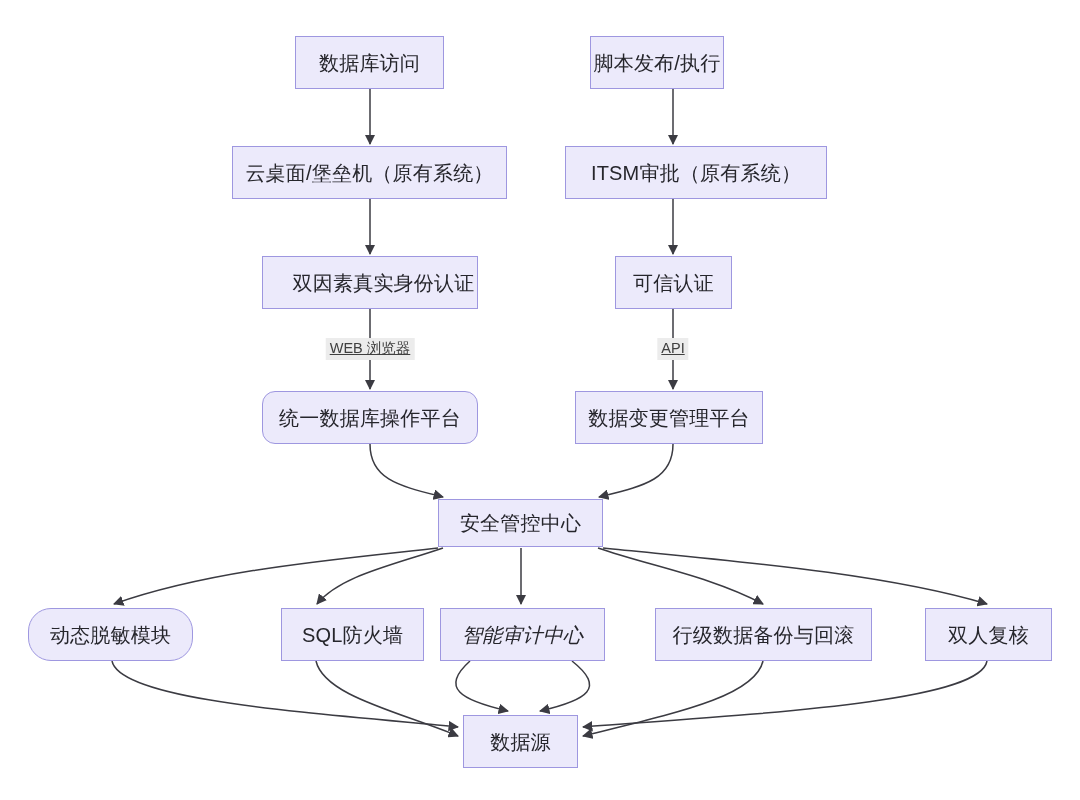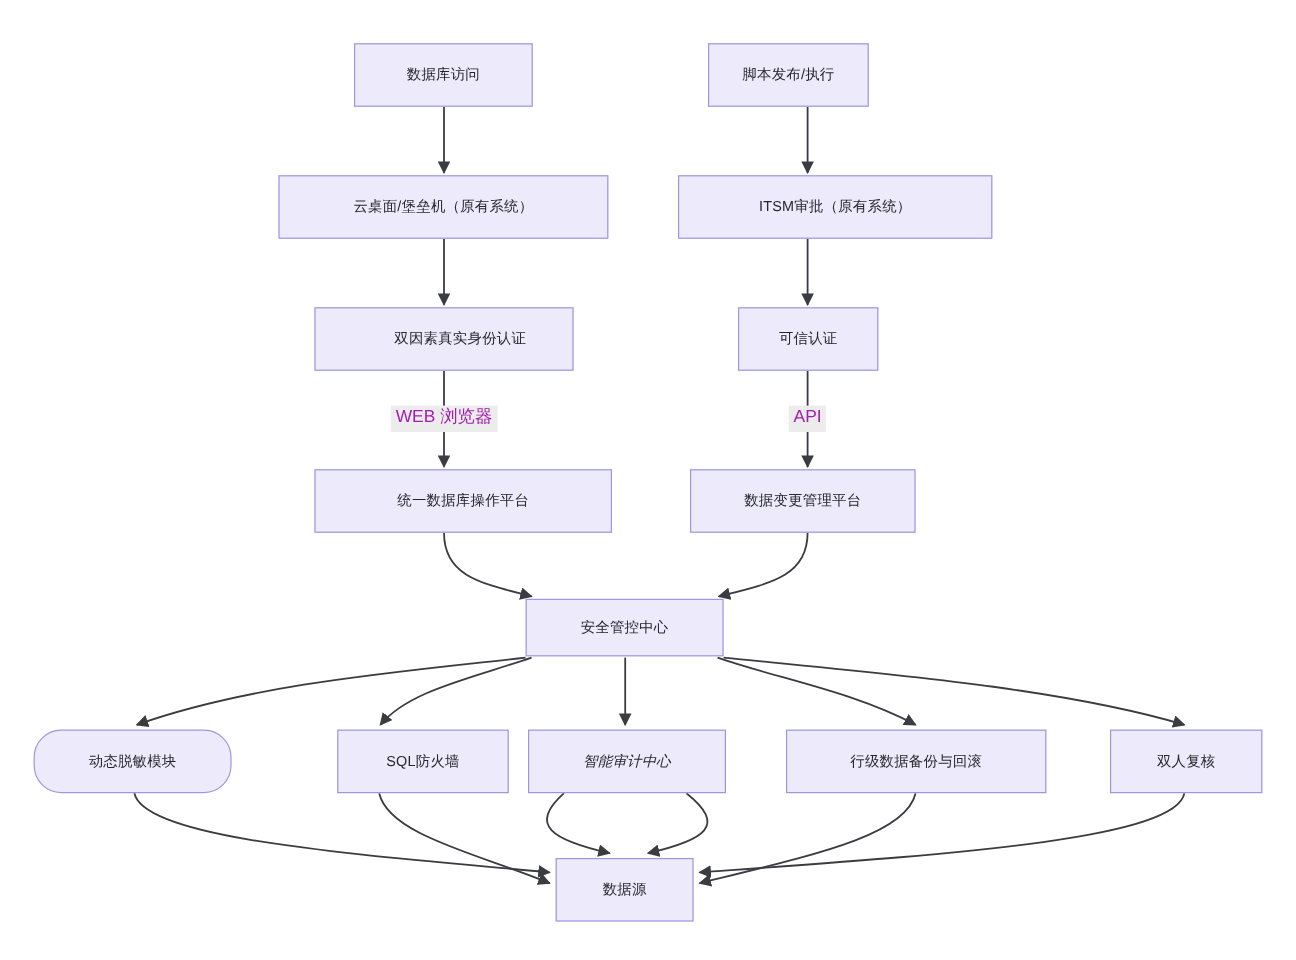--- a/index.html
+++ b/index.html
@@ -28,35 +28,36 @@
   }
   .node {
     position: absolute;
     box-sizing: border-box;
     background: #ECEAFB;
     border: 1px solid #9E97E0;
     display: flex;
     align-items: center;
     justify-content: center;
     color: #26262c;
-    font-size: 12px;
+    font-size: 20px;
     line-height: 1.2;
     text-align: center;
     white-space: nowrap;
     letter-spacing: 0.2px;
   }
   .edge-label {
     position: absolute;
     background: #ECECEC;
-    color: #a21caf;
+    color: #404040;
     font-size: 14.5px;
     line-height: 1;
     padding: 3px 4px 4px 4px;
     white-space: nowrap;
     transform: translateX(-50%);
+    text-decoration: underline;
   }
 </style>
 </head>
 <body>
 
 <div id="canvas">
 
   <svg id="edges" viewBox="0 0 1080 800" width="1080" height="800">
     <defs>
       <marker id="arrow" viewBox="0 0 10 10" refX="9" refY="5" markerWidth="7" markerHeight="7" orient="auto-start-reverse">
@@ -100,21 +101,21 @@
   <div class="node" style="left:565px;top:146px;width:262px;height:53px;">ITSM审批（原有系统）</div>
 
   <div class="node" style="left:262px;top:256px;width:216px;height:53px;padding-left:27px;">双因素真实身份认证</div>
 
   <div class="node" style="left:615px;top:256px;width:117px;height:53px;">可信认证</div>
 
   <div class="edge-label" style="left:370px;top:338px;">WEB 浏览器</div>
 
   <div class="edge-label" style="left:673px;top:338px;">API</div>
 
-  <div class="node" style="left:262px;top:391px;width:248px;height:53px;">统一数据库操作平台</div>
+  <div class="node" style="left:262px;top:391px;width:216px;height:53px;border-radius:13px;">统一数据库操作平台</div>
 
   <div class="node" style="left:575px;top:391px;width:188px;height:53px;">数据变更管理平台</div>
 
   <div class="node" style="left:438px;top:499px;width:165px;height:48px;">安全管控中心</div>
 
   <div class="node" style="left:28px;top:608px;width:165px;height:53px;border-radius:23px;">动态脱敏模块</div>
 
   <div class="node" style="left:245px;top:608px;width:143px;height:53px;margin-left:36px;">SQL防火墙</div>
 
   <div class="node" style="left:440px;top:608px;width:165px;height:53px;font-style:italic;">智能审计中心</div>

